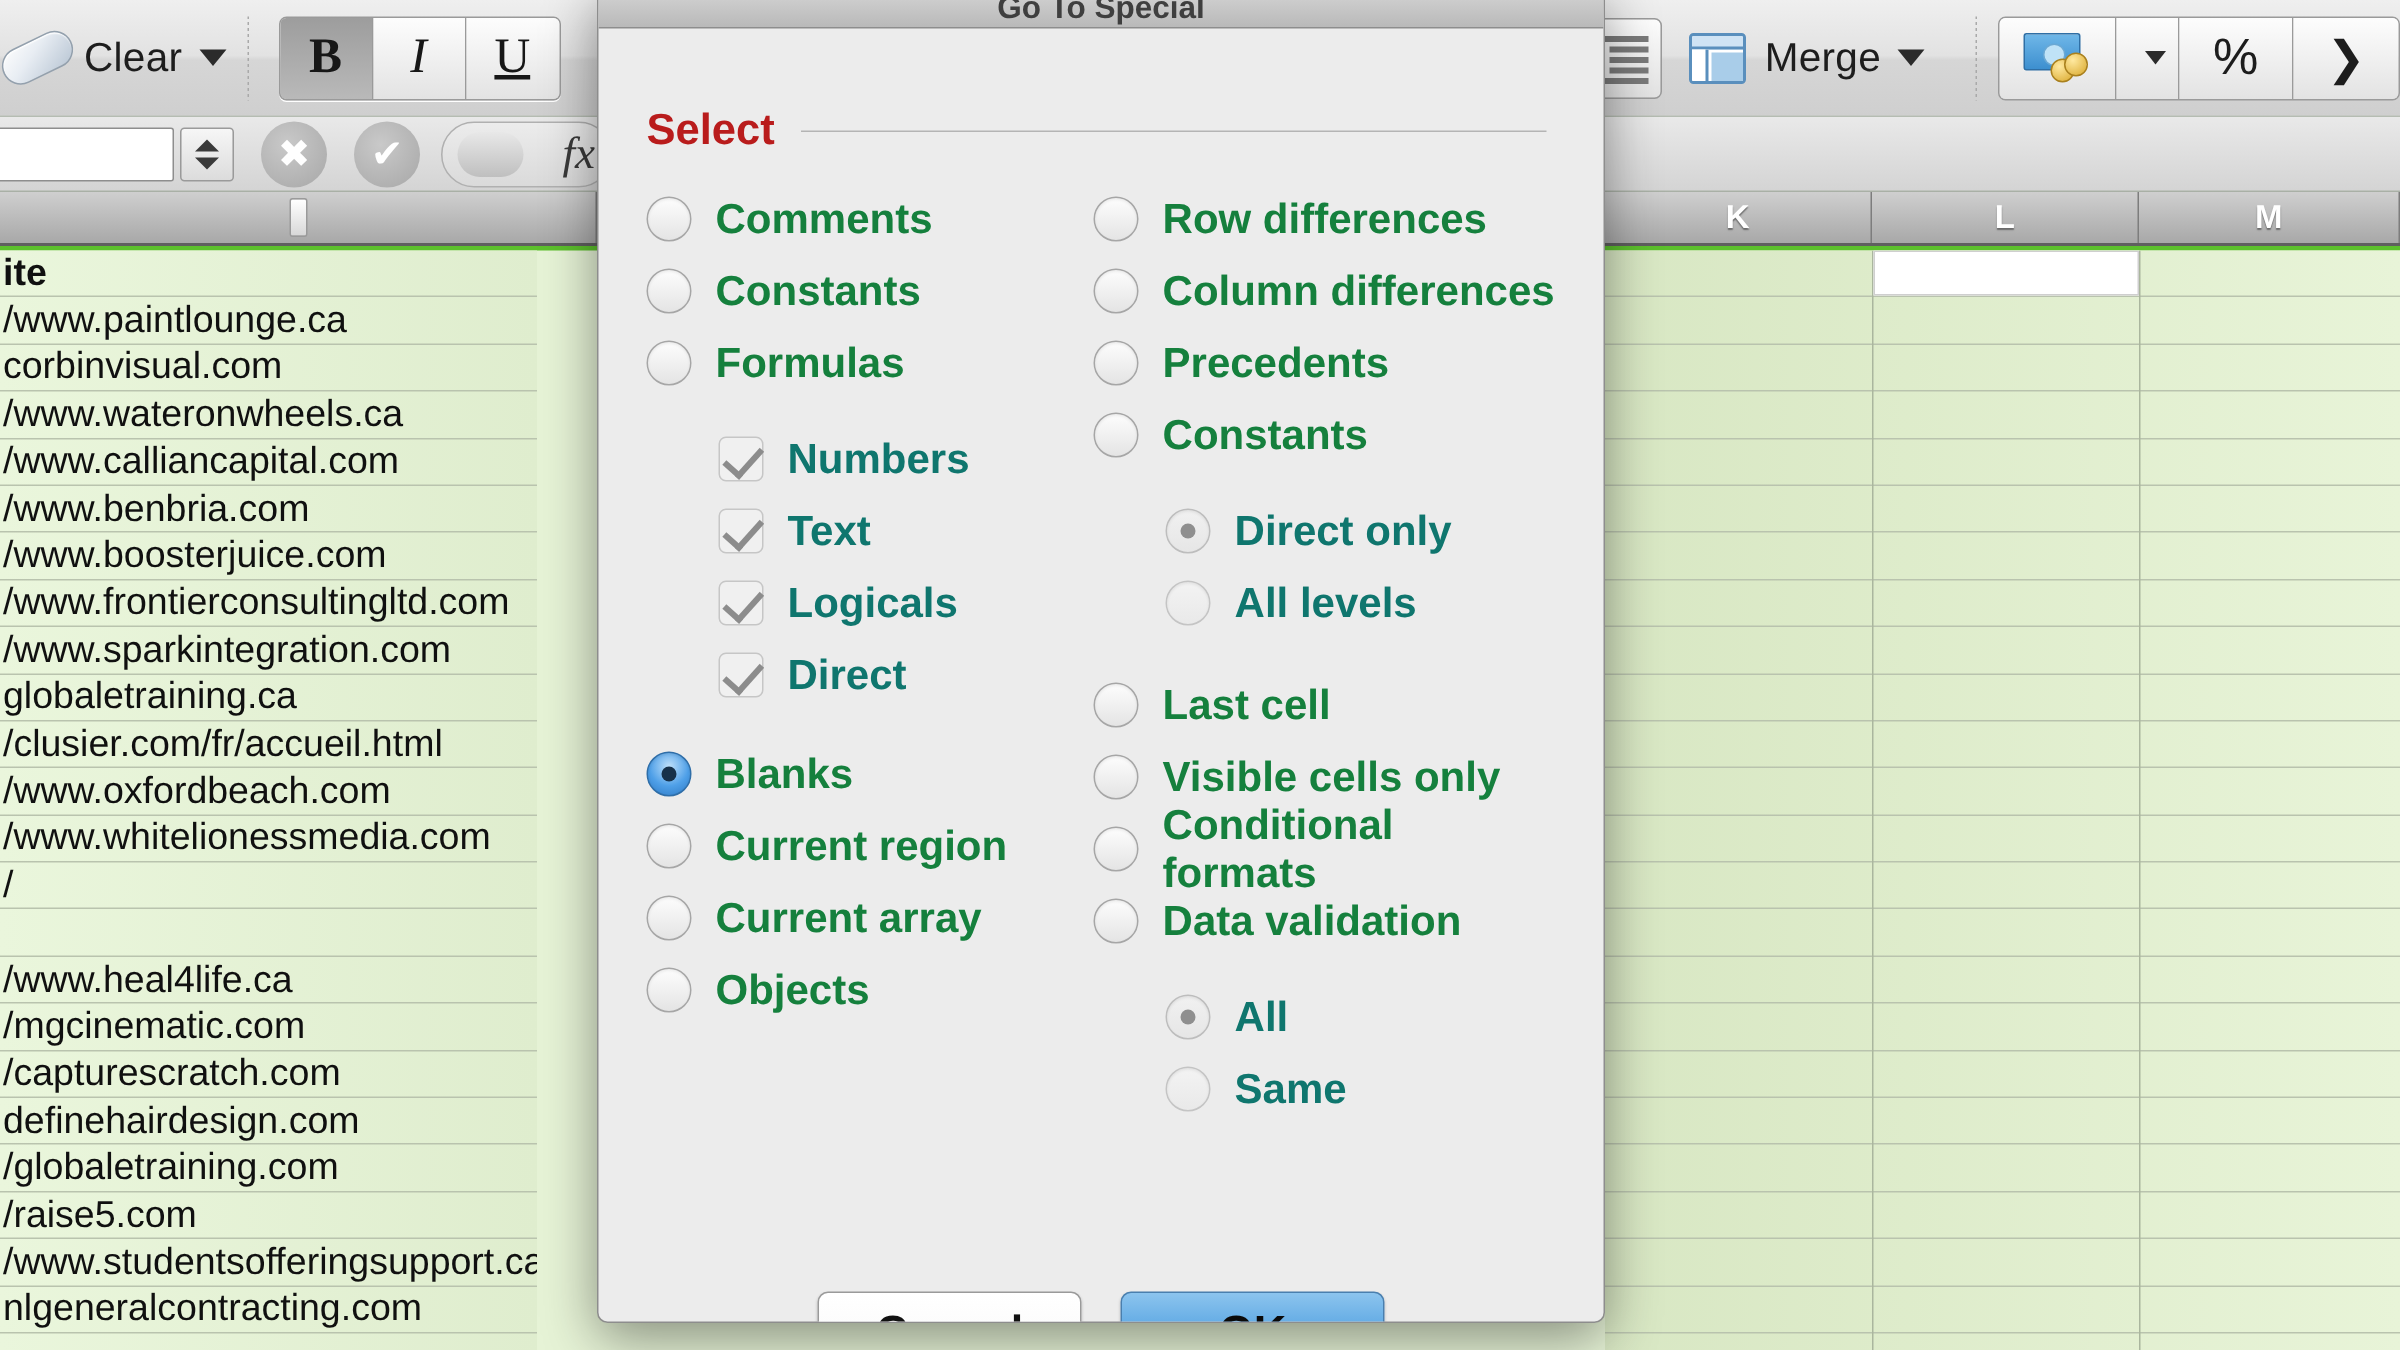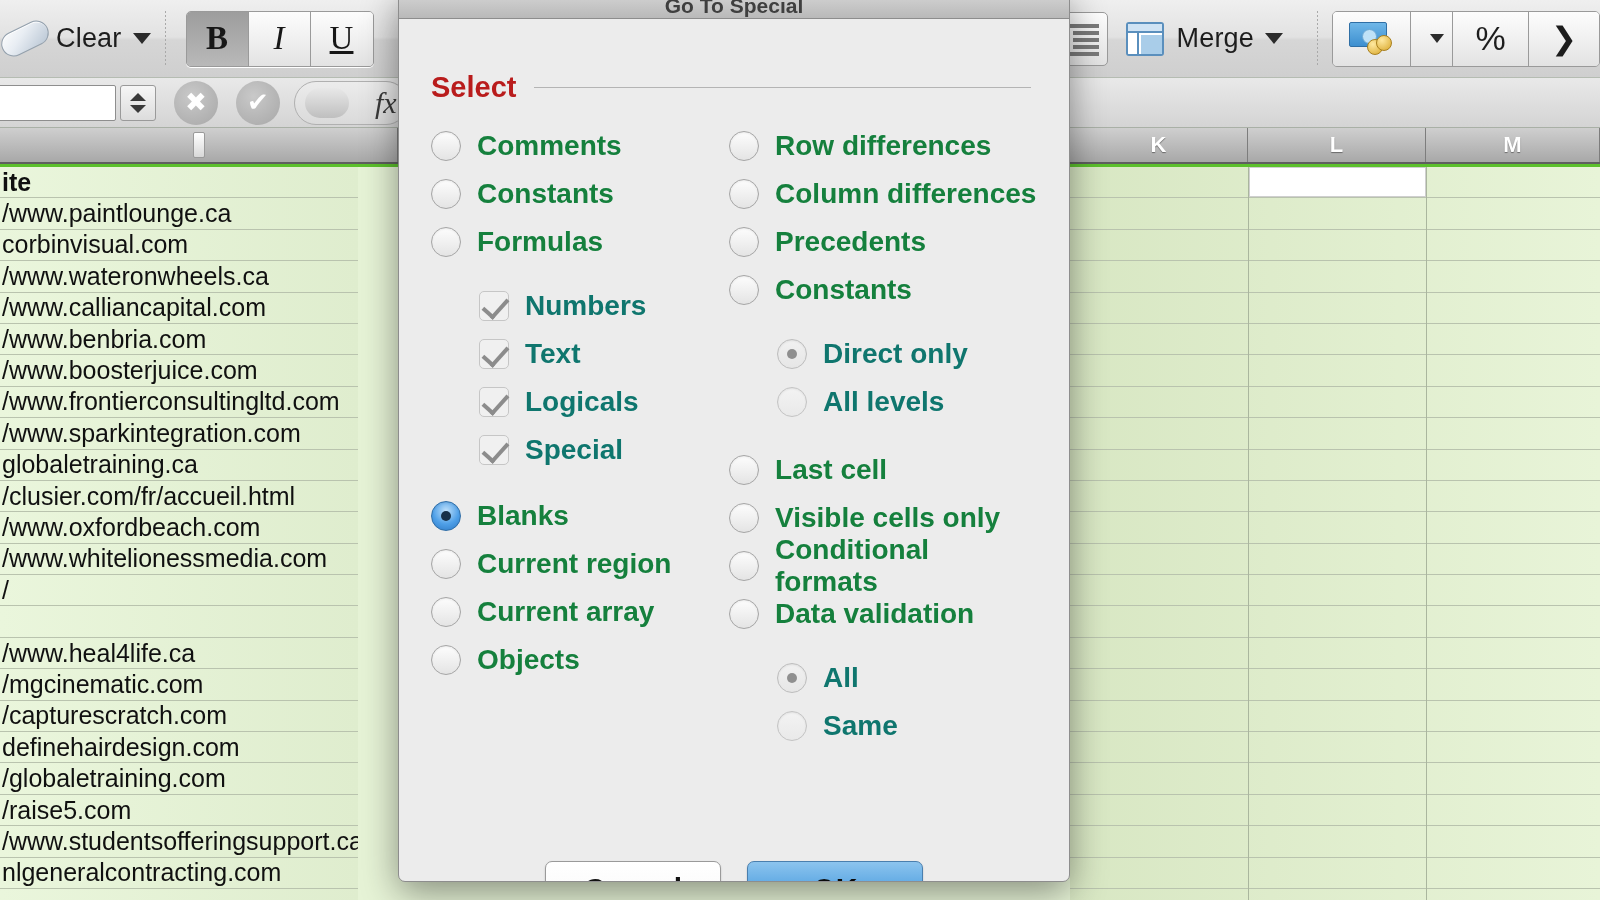--- a/index.html
+++ b/index.html
@@ -459,21 +459,21 @@
           <div class="opt sub disabled">
             <span class="check on"></span>
             <span class="lbl">Text</span>
           </div>
           <div class="opt sub disabled">
             <span class="check on"></span>
             <span class="lbl">Logicals</span>
           </div>
           <div class="opt sub disabled">
             <span class="check on"></span>
-            <span class="lbl">Special</span>
+            <span class="lbl">Direct</span>
           </div>
 
           <div style="height:18px"></div>
 
           <div class="opt">
             <span class="radio on"></span>
             <span class="lbl">Blanks</span>
           </div>
           <div class="opt">
             <span class="radio"></span>

